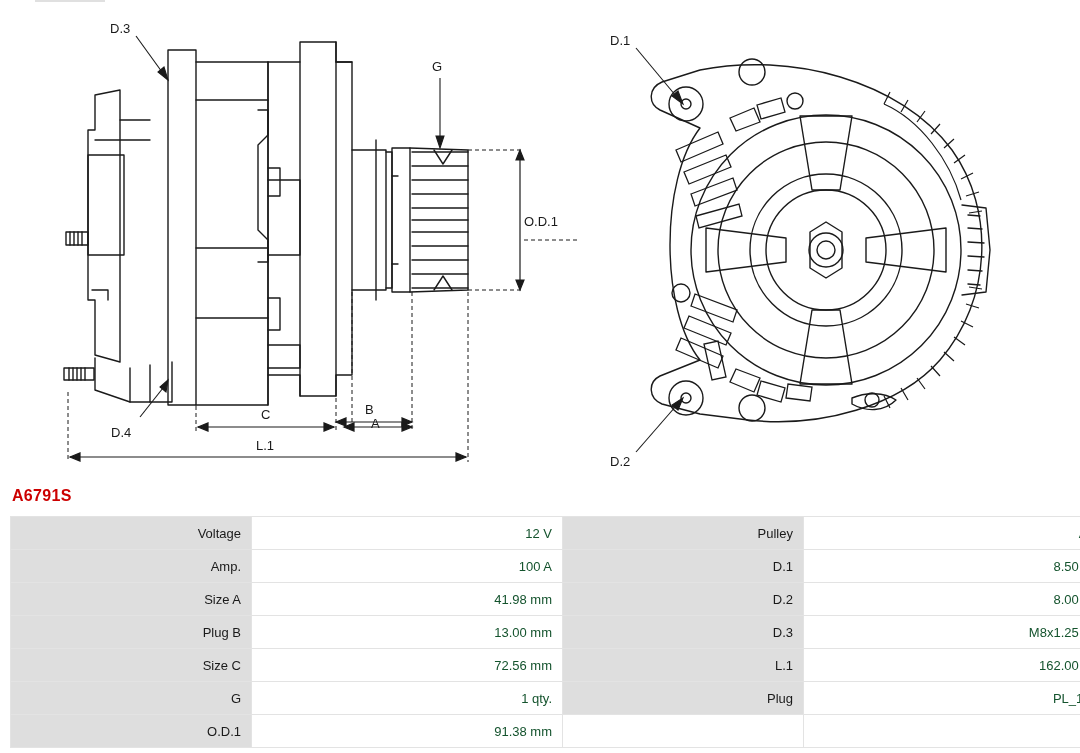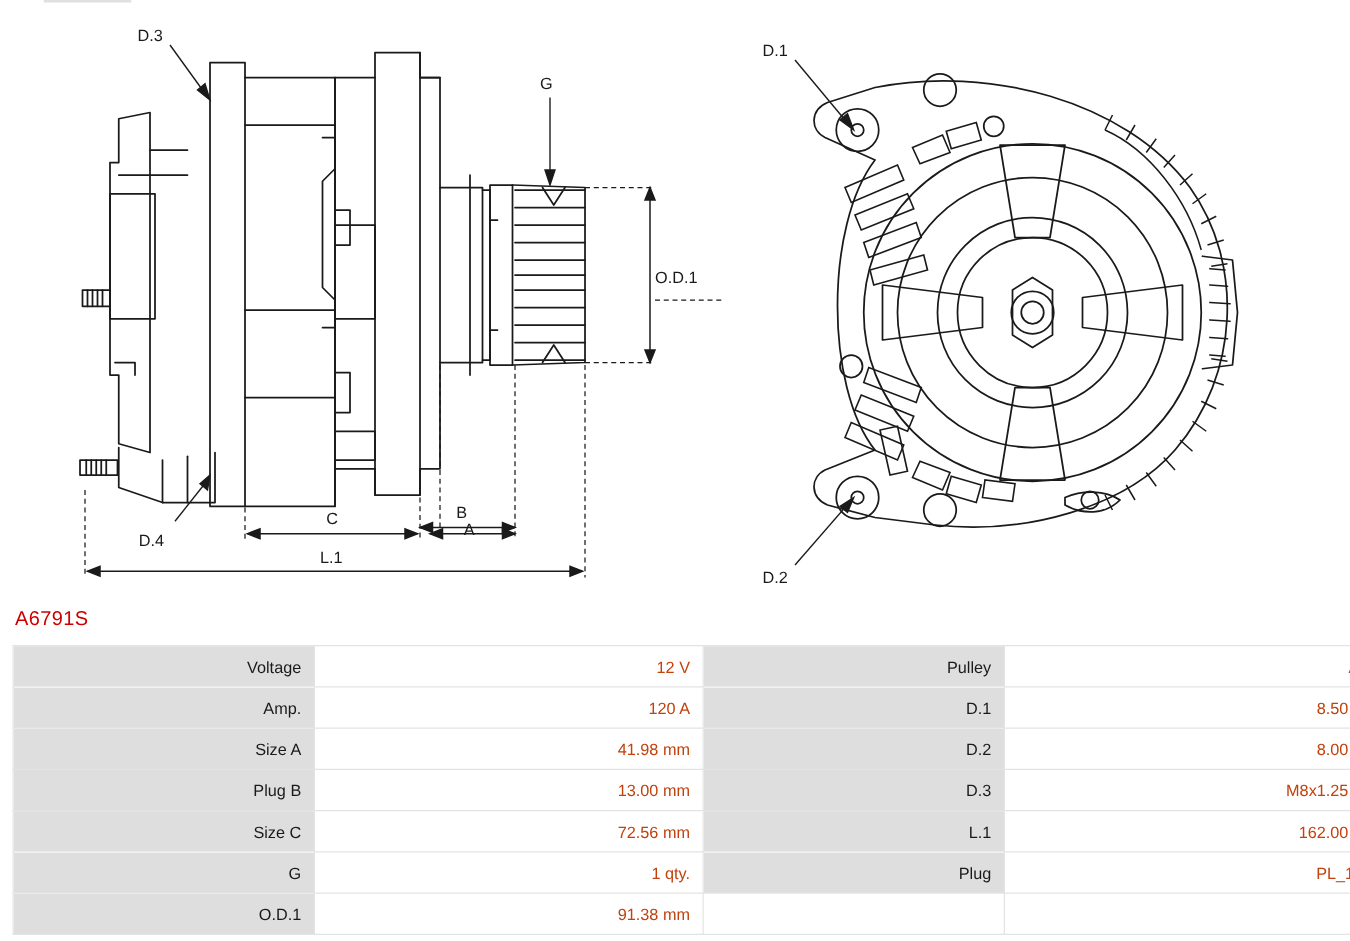--- a/index.html
+++ b/index.html
@@ -35,21 +35,21 @@
     font-family: "Liberation Sans", sans-serif;
     font-size: 13px;
     fill: #1a1a1a;
   }
   
   .part-number {
     position: absolute;
     left: 12px;
     top: 487px;
     font-size: 16px;
-    font-weight: normal;
+    font-weight: bold;
     color: #cc0000;
     letter-spacing: 0.3px;
   }
   
   .spec-wrap {
     position: absolute;
     left: 10px;
     top: 516px;
     width: 1060px;
   }
@@ -69,21 +69,21 @@
   }
   td.k {
     background: #dedede;
     text-align: right;
     color: #1a1a1a;
     width: 220px;
   }
   td.v {
     background: #ffffff;
     text-align: right;
-    color: #c2410c;
+    color: #14532d;
     width: 290px;
   }
   td.empty {
     background: #ffffff;
     border: 1px solid #ffffff;
   }
   
   .topmark {
     position: absolute;
     left: 35px;
@@ -321,21 +321,21 @@
     <table class="specs">
       <tbody>
         <tr>
           <td class="k">Voltage</td>
           <td class="v">12 V</td>
           <td class="k">Pulley</td>
           <td class="v">AFP</td>
         </tr>
         <tr>
           <td class="k">Amp.</td>
-          <td class="v">120 A</td>
+          <td class="v">100 A</td>
           <td class="k">D.1</td>
           <td class="v">8.50 mm</td>
         </tr>
         <tr>
           <td class="k">Size A</td>
           <td class="v">41.98 mm</td>
           <td class="k">D.2</td>
           <td class="v">8.00 mm</td>
         </tr>
         <tr>

